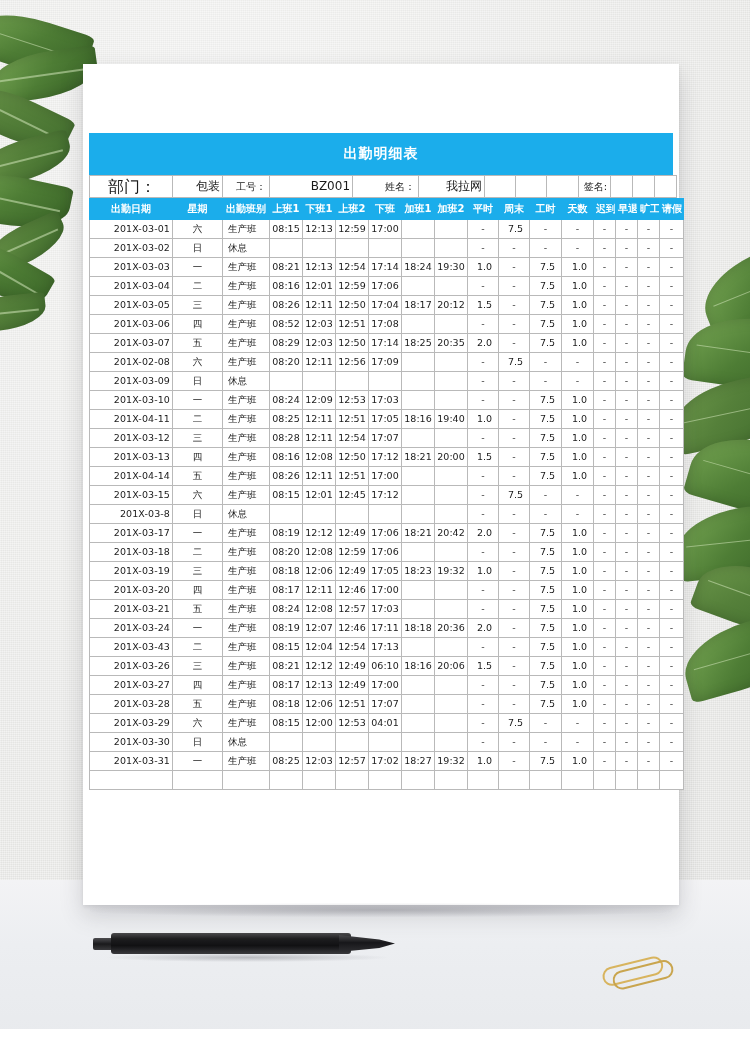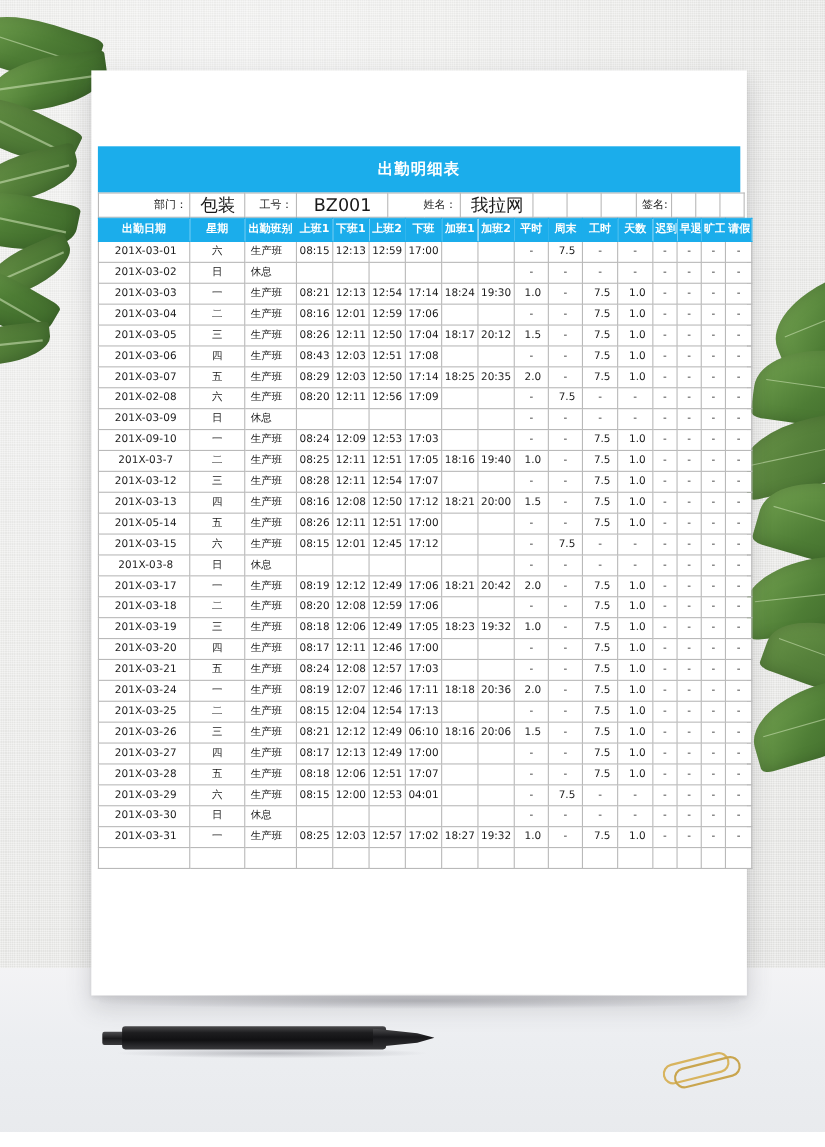--- a/index.html
+++ b/index.html
@@ -94,38 +94,38 @@
     line-height: 16px;
     color: #1a1a1a;
     font-weight: normal;
     overflow: hidden;
     white-space: nowrap;
   }
 
   
   .info-table td { height: 22px; line-height: 21px; background:#fff; }
   .info-table .lbl { text-align: right; padding-right: 3px; font-size: 10px;}
-  .info-table .lbl-left { text-align: right; padding-left: 4px; font-size: 10px;}
-  .info-table .val { text-align: center; padding-left: 3px; font-size: 16px;}
+  .info-table .lbl-left { text-align: center; padding-left: 4px; font-size: 16px;}
+  .info-table .val { text-align: right; padding-left: 3px; font-size: 12px;}
 
   
   .hdr td {
     background: #1badeb;
     color: #ffffff;
     font-weight: bold;
     text-align: center;
     height: 21px;
     line-height: 20px;
     font-size: 10px;
     border: 1px solid #1badeb;
   }
 
   
   .data td { text-align: center; background:#ffffff; height: 19px; line-height:18px;}
-  .data td.date { text-align: center; padding-left: 5px; letter-spacing:.1px;}
+  .data td.date { text-align: right; padding-left: 5px; letter-spacing:.1px;}
   .data td.shift { text-align: left; padding-left: 5px;}
   .data td.num { text-align: right; padding-right: 6px;}
   .data td.dash { text-align: center; color:#333; }
   .data td.empty { }
   .data.rest td.shift { }
 
   .tail td { height: 19px; background: #fff; }
 
   
   .pen {
@@ -411,21 +411,21 @@
               <td class="num">1.0</td>
               <td class="dash">-</td>
               <td class="dash">-</td>
               <td class="dash">-</td>
               <td class="dash">-</td>
             </tr>
             <tr class="data">
               <td class="date">201X-03-06</td>
               <td>四</td>
               <td class="shift">生产班</td>
-              <td>08:43</td>
+              <td>08:52</td>
               <td>12:03</td>
               <td>12:51</td>
               <td>17:08</td>
               <td class="empty"></td>
               <td class="empty"></td>
               <td class="dash">-</td>
               <td class="dash">-</td>
               <td class="num">7.5</td>
               <td class="num">1.0</td>
               <td class="dash">-</td>
@@ -484,40 +484,40 @@
               <td class="dash">-</td>
               <td class="dash">-</td>
               <td class="dash">-</td>
               <td class="dash">-</td>
               <td class="dash">-</td>
               <td class="dash">-</td>
               <td class="dash">-</td>
               <td class="dash">-</td>
             </tr>
             <tr class="data">
-              <td class="date">201X-09-10</td>
+              <td class="date">201X-03-10</td>
               <td>一</td>
               <td class="shift">生产班</td>
               <td>08:24</td>
               <td>12:09</td>
               <td>12:53</td>
               <td>17:03</td>
               <td class="empty"></td>
               <td class="empty"></td>
               <td class="dash">-</td>
               <td class="dash">-</td>
               <td class="num">7.5</td>
               <td class="num">1.0</td>
               <td class="dash">-</td>
               <td class="dash">-</td>
               <td class="dash">-</td>
               <td class="dash">-</td>
             </tr>
             <tr class="data">
-              <td class="date">201X-03-7</td>
+              <td class="date">201X-04-11</td>
               <td>二</td>
               <td class="shift">生产班</td>
               <td>08:25</td>
               <td>12:11</td>
               <td>12:51</td>
               <td>17:05</td>
               <td>18:16</td>
               <td>19:40</td>
               <td class="num">1.0</td>
               <td class="dash">-</td>
@@ -560,21 +560,21 @@
               <td class="num">1.5</td>
               <td class="dash">-</td>
               <td class="num">7.5</td>
               <td class="num">1.0</td>
               <td class="dash">-</td>
               <td class="dash">-</td>
               <td class="dash">-</td>
               <td class="dash">-</td>
             </tr>
             <tr class="data">
-              <td class="date">201X-05-14</td>
+              <td class="date">201X-04-14</td>
               <td>五</td>
               <td class="shift">生产班</td>
               <td>08:26</td>
               <td>12:11</td>
               <td>12:51</td>
               <td>17:00</td>
               <td class="empty"></td>
               <td class="empty"></td>
               <td class="dash">-</td>
               <td class="dash">-</td>
@@ -731,21 +731,21 @@
               <td class="num">2.0</td>
               <td class="dash">-</td>
               <td class="num">7.5</td>
               <td class="num">1.0</td>
               <td class="dash">-</td>
               <td class="dash">-</td>
               <td class="dash">-</td>
               <td class="dash">-</td>
             </tr>
             <tr class="data">
-              <td class="date">201X-03-25</td>
+              <td class="date">201X-03-43</td>
               <td>二</td>
               <td class="shift">生产班</td>
               <td>08:15</td>
               <td>12:04</td>
               <td>12:54</td>
               <td>17:13</td>
               <td class="empty"></td>
               <td class="empty"></td>
               <td class="dash">-</td>
               <td class="dash">-</td>

